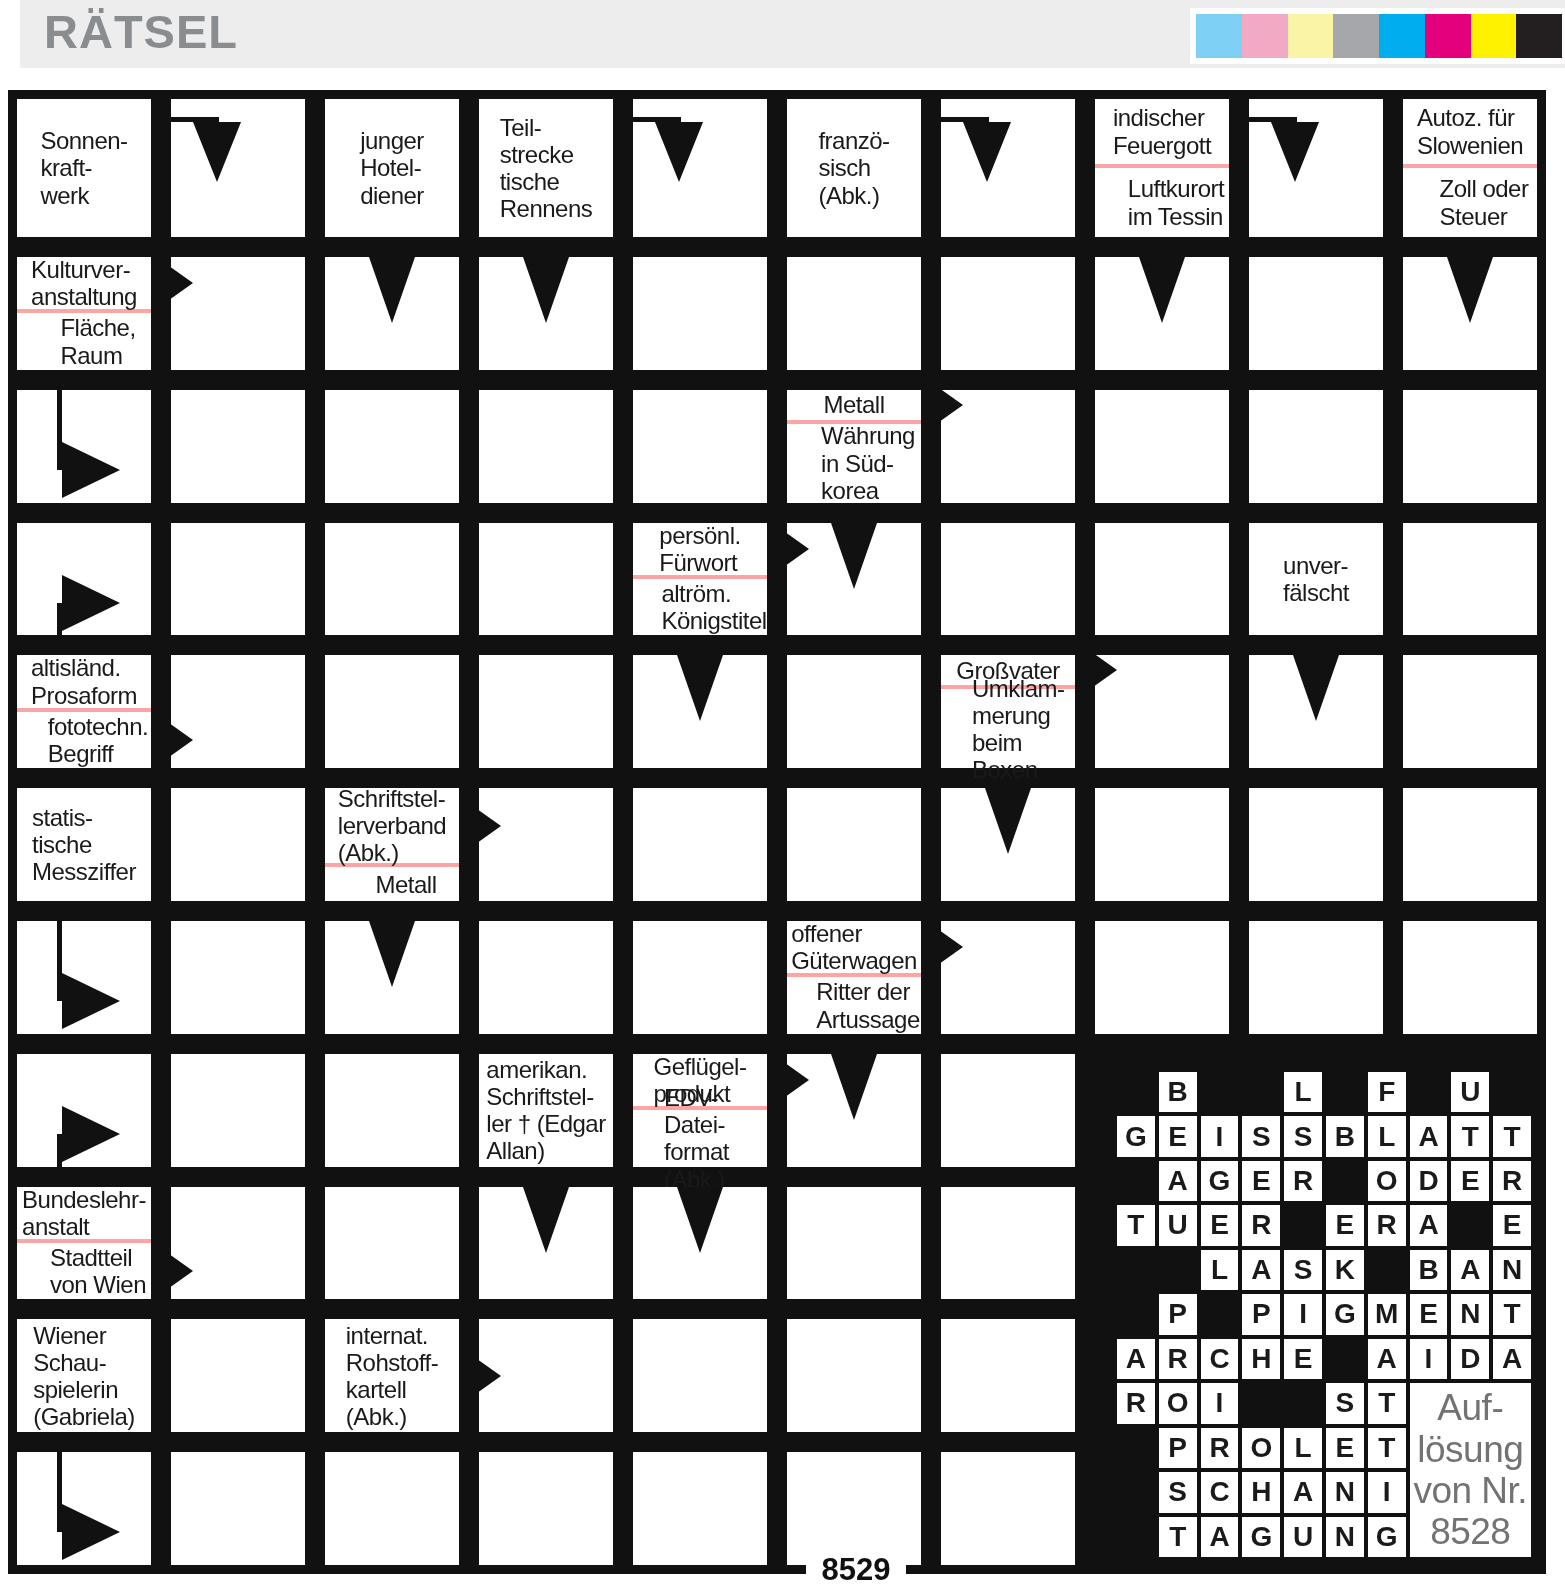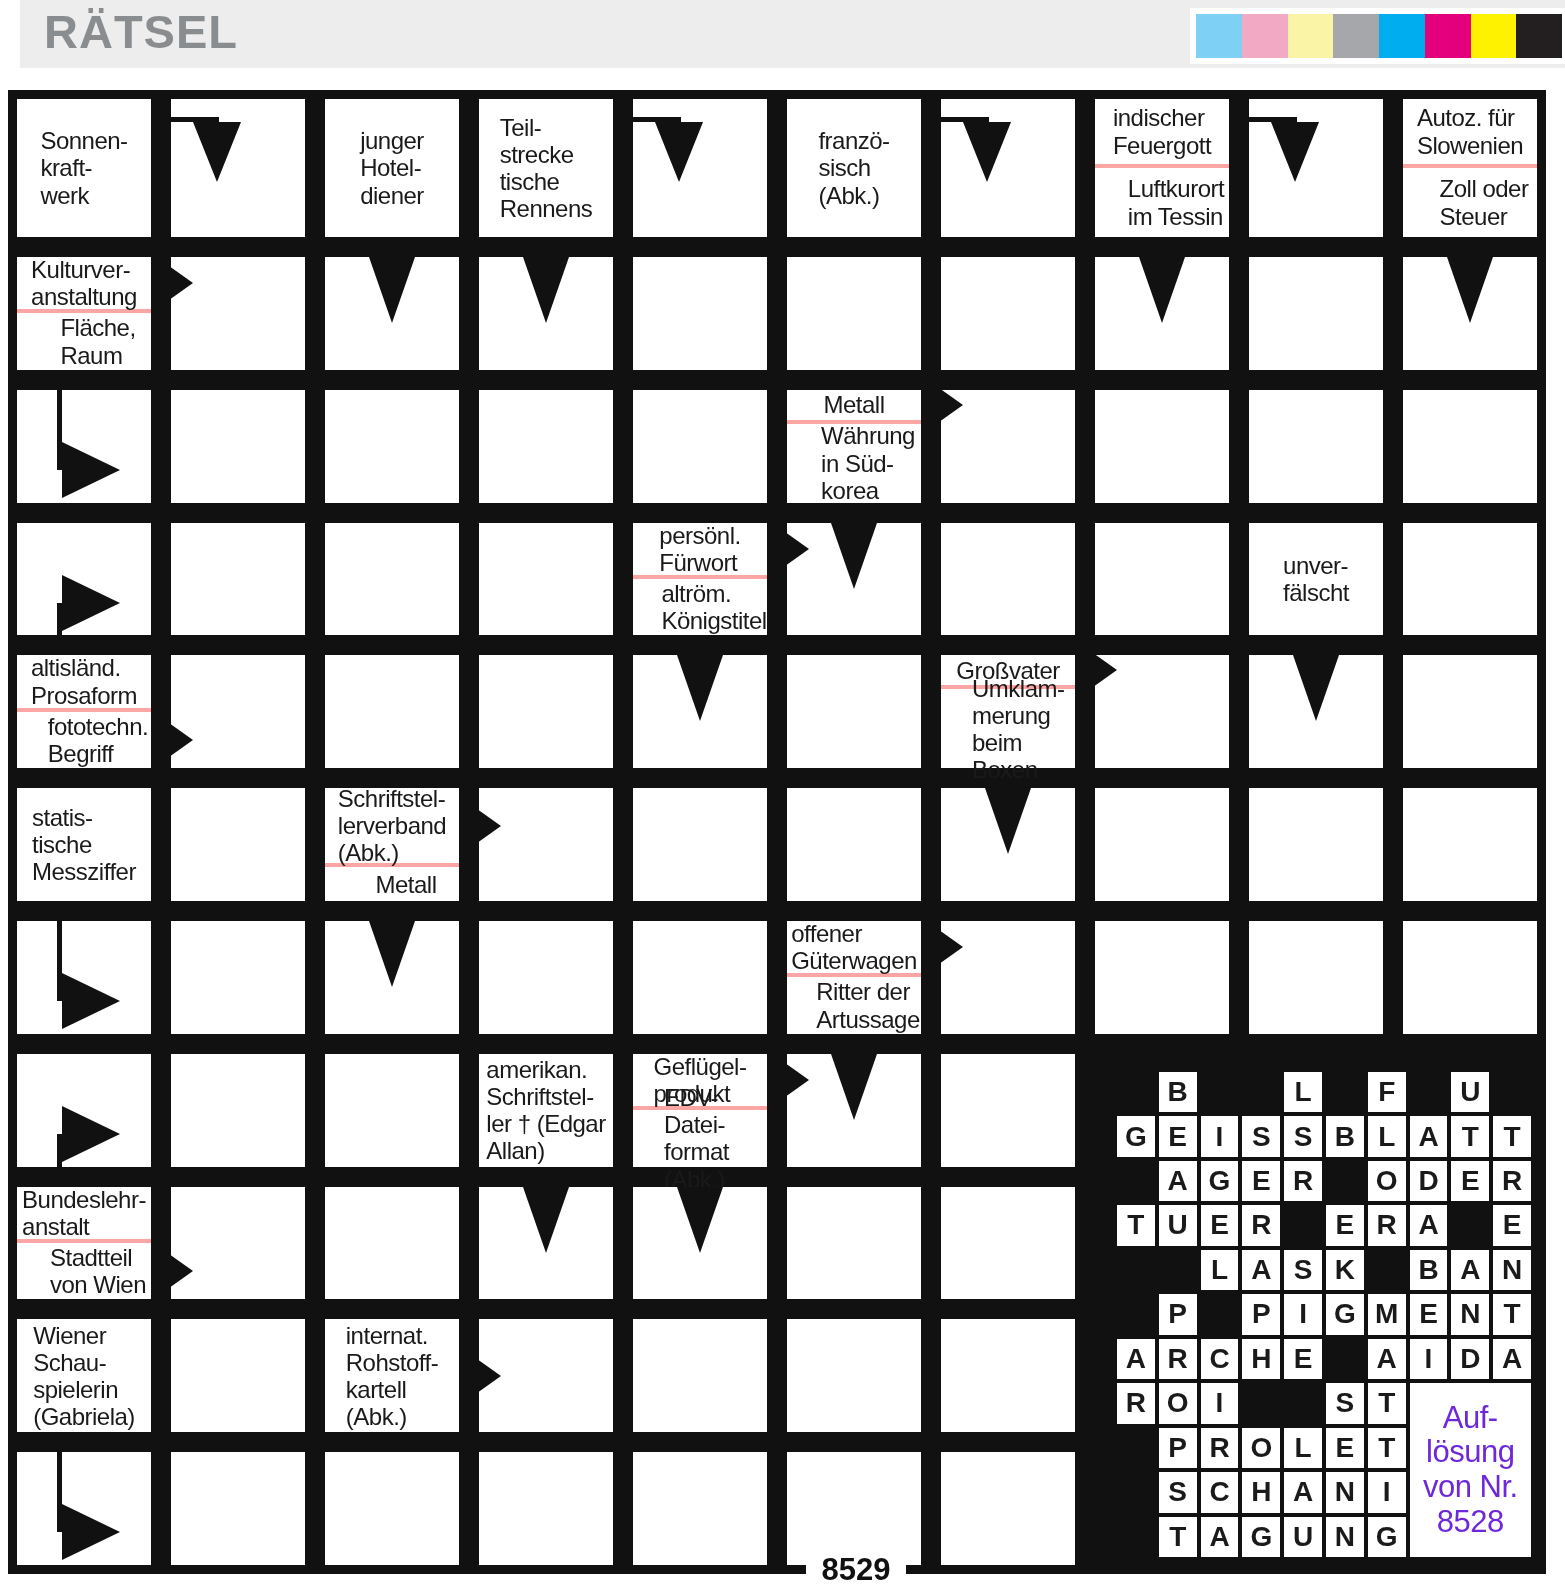--- a/index.html
+++ b/index.html
@@ -43,22 +43,22 @@
              border-top:28px solid transparent; border-bottom:28px solid transparent;
              border-left:58px solid #111; }
 
   
   .solution { background:#111; position:relative; z-index:2; }
   .sgrid { position:absolute; left:22px; top:18px; right:6px; bottom:8px; display:grid;
            grid-template-columns:repeat(10,1fr); grid-template-rows:repeat(11,1fr); gap:4px; }
   .scell { background:#fff; display:flex; align-items:center; justify-content:center;
            font-weight:bold; font-size:28px; color:#1a1a1a; }
   .slabel { grid-column:8/11; grid-row:8/12; background:#fff; display:flex; align-items:center;
-            justify-content:center; text-align:center; font-size:31px; line-height:1.12;
-            letter-spacing:-0.5px; white-space:pre-line; color:#6d28d9; }
+            justify-content:center; text-align:center; font-size:37px; line-height:1.12;
+            letter-spacing:-0.5px; white-space:pre-line; color:#737373; }
 
   .puzzle-num { position:absolute; left:806px; top:1552px; width:100px; height:36px; background:#fff;
                 text-align:center; font-weight:bold; font-size:31px; color:#111; z-index:6;
                 line-height:36px; }
 </style>
 </head>
 <body>
 
 <div class="page">
   <div class="hdr">

